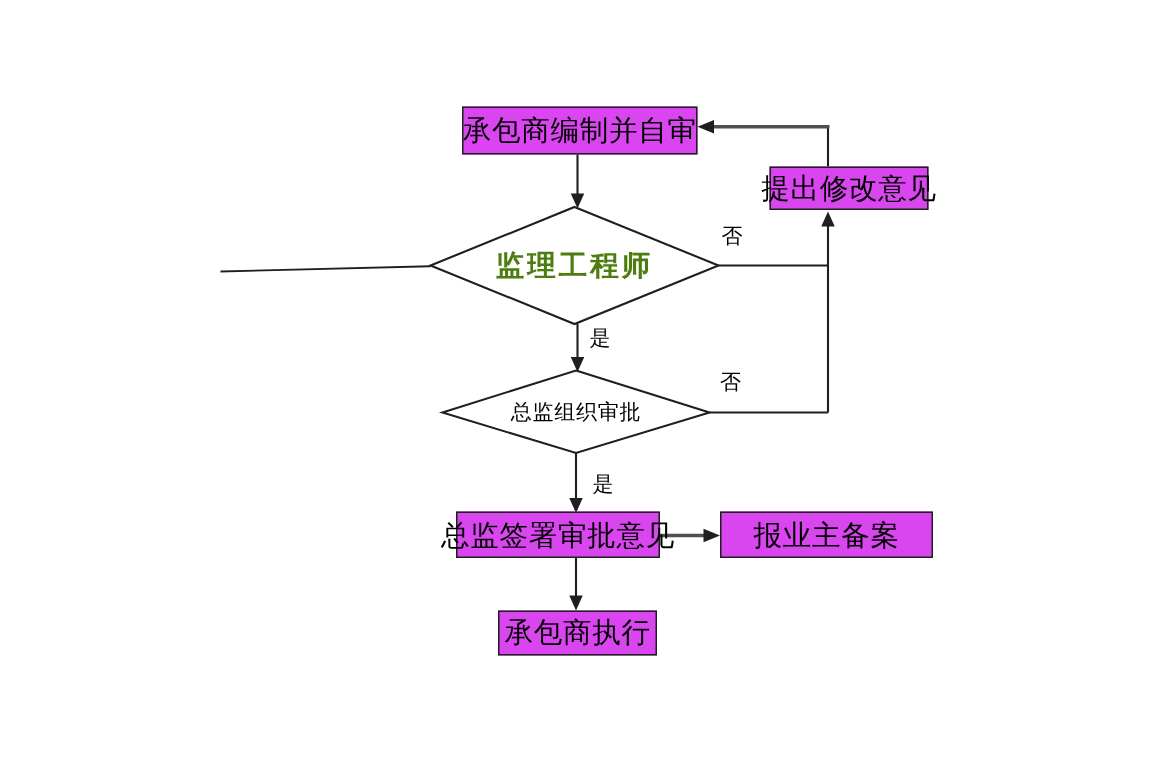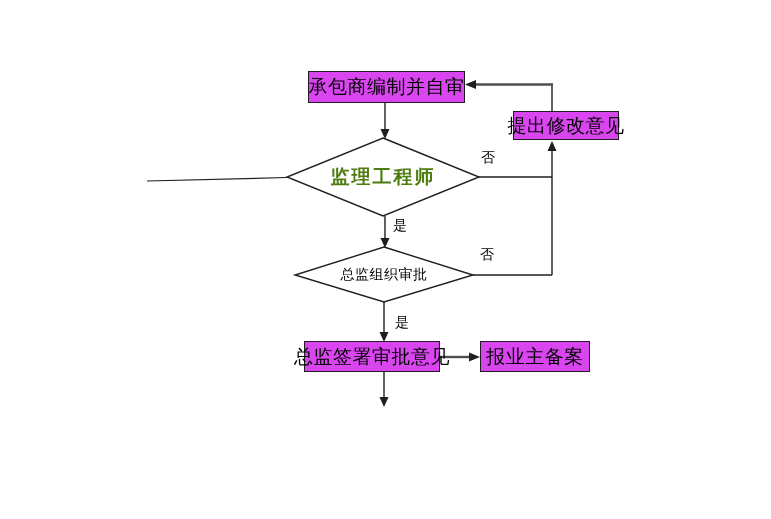--- a/index.html
+++ b/index.html
@@ -68,24 +68,27 @@
   </div>
 
   <div class="node" style="left:304px;top:341px;width:136px;height:31px;">
     <span>总监签署审批意见</span>
   </div>
 
   <div class="node" style="left:513px;top:111px;width:106px;height:29px;">
     <span>提出修改意见</span>
   </div>
 
-  <div class="node" style="left:480px;top:341px;width:110px;height:31px;">
+  <div class="node" style="left:480px;top:341px;width:142px;height:31px;">
     <span>报业主备案</span>
   </div>
 
+  <div class="node" style="left:332px;top:407px;width:106px;height:30px;">
+    <span>承包商执行</span>
+  </div>
 
   <div class="dtext big" style="left:287px;top:138px;width:192px;height:78px;">监理工程师</div>
 
   <div class="dtext small" style="left:295px;top:247px;width:178px;height:55px;">总监组织审批</div>
 
 
   <div class="lbl" style="left:481px;top:149px;">否</div>
   <div class="lbl" style="left:480px;top:246px;">否</div>
   <div class="lbl" style="left:393px;top:217px;">是</div>
   <div class="lbl" style="left:395px;top:314px;">是</div>

